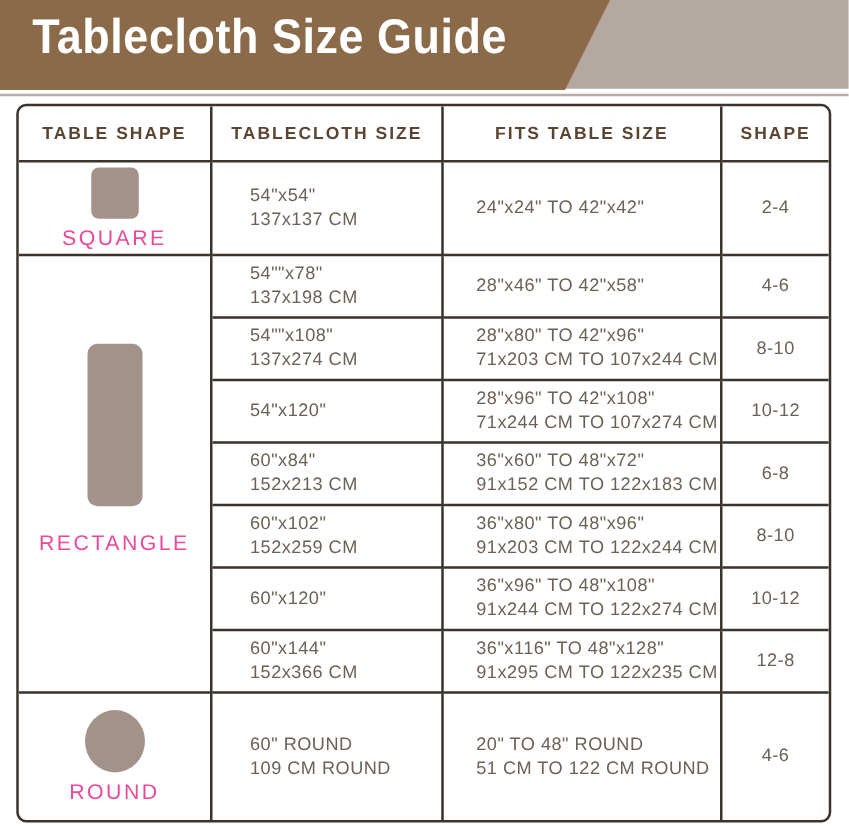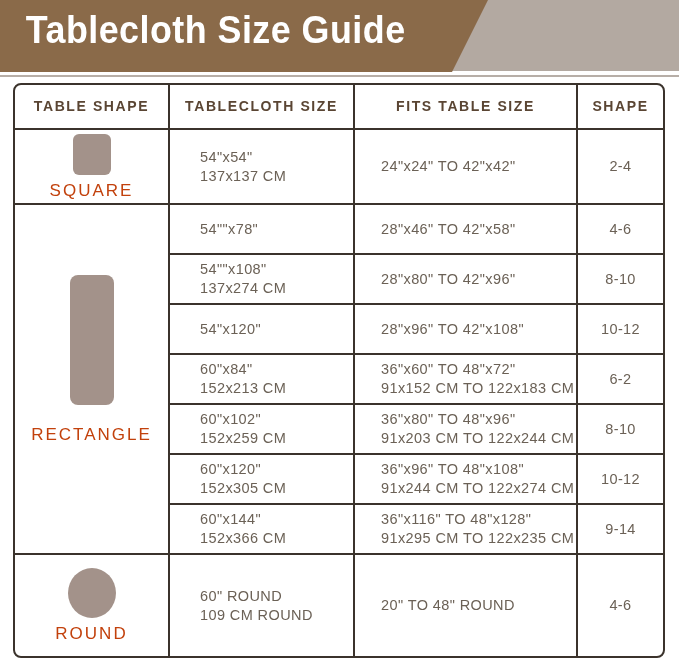--- a/index.html
+++ b/index.html
@@ -52,21 +52,21 @@
     flex-direction:row; align-items:center; justify-content:center;
     color:#5a4533; font-weight:bold; font-size:14px; letter-spacing:1.6px;
     white-space:nowrap;
   }
   .cell.size-col { padding-left:30px; }
   .cell.fits-col { padding-left:26px; }
   .cell.seats-col { align-items:center; flex-direction:row; justify-content:center; }
   
   .cell.shape-cell { align-items:center; }
   .shape-label {
-    color:#c2410c; font-size:17px; letter-spacing:2px; margin-top:6px;
+    color:#ec4899; font-size:17px; letter-spacing:2px; margin-top:6px;
     white-space:nowrap;
   }
   .shape-square {
     width:38px; height:41px; border-radius:6px; background:#a3928a;
   }
   .shape-rect {
     width:44px; height:130px; border-radius:8px; background:#a3928a;
   }
   .shape-round {
     width:48px; height:50px; border-radius:50%; background:#a3928a;
@@ -107,85 +107,88 @@
     <div>54"x54"</div>
     <div>137x137 CM</div>
   </div>
   <div class="cell fits-col" style="grid-area:2/3">
     <div>24"x24" TO 42"x42"</div>
   </div>
   <div class="cell seats-col last-col" style="grid-area:2/4">2-4</div>
 
   <div class="cell size-col" style="grid-area:3/2">
     <div>54""x78"</div>
+    <div>137x198 CM</div>
   </div>
   <div class="cell fits-col" style="grid-area:3/3">
     <div>28"x46" TO 42"x58"</div>
   </div>
   <div class="cell seats-col last-col" style="grid-area:3/4">4-6</div>
 
   <div class="cell size-col" style="grid-area:4/2">
     <div>54""x108"</div>
     <div>137x274 CM</div>
   </div>
   <div class="cell fits-col" style="grid-area:4/3">
     <div>28"x80" TO 42"x96"</div>
+    <div>71x203 CM TO 107x244 CM</div>
   </div>
   <div class="cell seats-col last-col" style="grid-area:4/4">8-10</div>
 
   <div class="cell size-col" style="grid-area:5/2">
     <div>54"x120"</div>
   </div>
   <div class="cell fits-col" style="grid-area:5/3">
     <div>28"x96" TO 42"x108"</div>
+    <div>71x244 CM TO 107x274 CM</div>
   </div>
   <div class="cell seats-col last-col" style="grid-area:5/4">10-12</div>
 
   <div class="cell size-col" style="grid-area:6/2">
     <div>60"x84"</div>
     <div>152x213 CM</div>
   </div>
   <div class="cell fits-col" style="grid-area:6/3">
     <div>36"x60" TO 48"x72"</div>
     <div>91x152 CM TO 122x183 CM</div>
   </div>
-  <div class="cell seats-col last-col" style="grid-area:6/4">6-2</div>
+  <div class="cell seats-col last-col" style="grid-area:6/4">6-8</div>
 
   <div class="cell size-col" style="grid-area:7/2">
     <div>60"x102"</div>
     <div>152x259 CM</div>
   </div>
   <div class="cell fits-col" style="grid-area:7/3">
     <div>36"x80" TO 48"x96"</div>
     <div>91x203 CM TO 122x244 CM</div>
   </div>
   <div class="cell seats-col last-col" style="grid-area:7/4">8-10</div>
 
   <div class="cell size-col" style="grid-area:8/2">
     <div>60"x120"</div>
-    <div>152x305 CM</div>
   </div>
   <div class="cell fits-col" style="grid-area:8/3">
     <div>36"x96" TO 48"x108"</div>
     <div>91x244 CM TO 122x274 CM</div>
   </div>
   <div class="cell seats-col last-col" style="grid-area:8/4">10-12</div>
 
   <div class="cell size-col" style="grid-area:9/2">
     <div>60"x144"</div>
     <div>152x366 CM</div>
   </div>
   <div class="cell fits-col" style="grid-area:9/3">
     <div>36"x116" TO 48"x128"</div>
     <div>91x295 CM TO 122x235 CM</div>
   </div>
-  <div class="cell seats-col last-col" style="grid-area:9/4">9-14</div>
+  <div class="cell seats-col last-col" style="grid-area:9/4">12-8</div>
 
   <div class="cell size-col bottom-row" style="grid-area:10/2">
     <div>60" ROUND</div>
     <div>109 CM ROUND</div>
   </div>
   <div class="cell fits-col bottom-row" style="grid-area:10/3">
     <div>20" TO 48" ROUND</div>
+    <div>51 CM TO 122 CM ROUND</div>
   </div>
   <div class="cell seats-col last-col bottom-row" style="grid-area:10/4">4-6</div>
 
 </div>
 
 </body></html>

